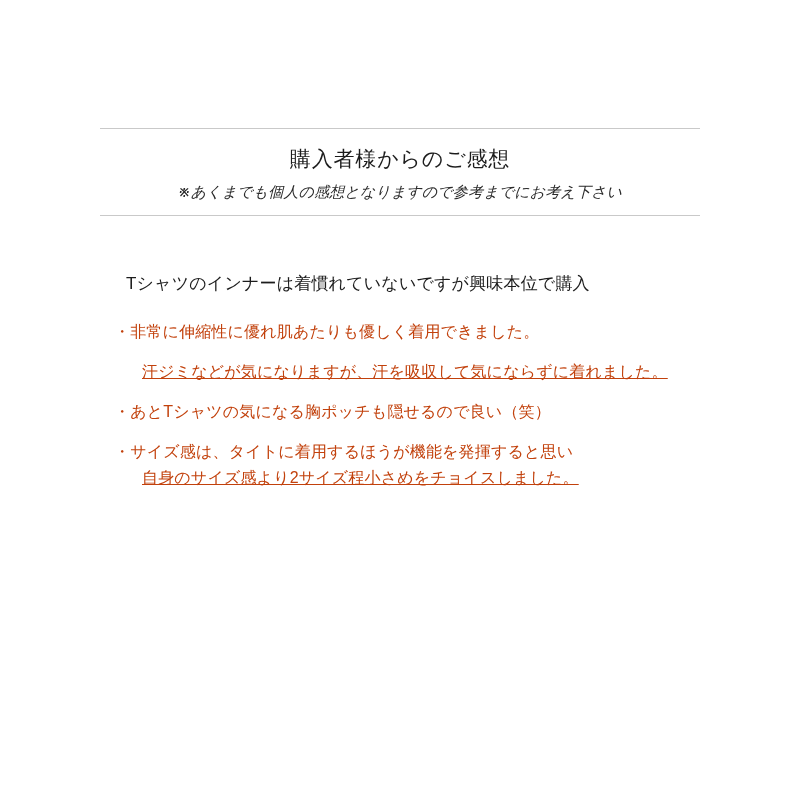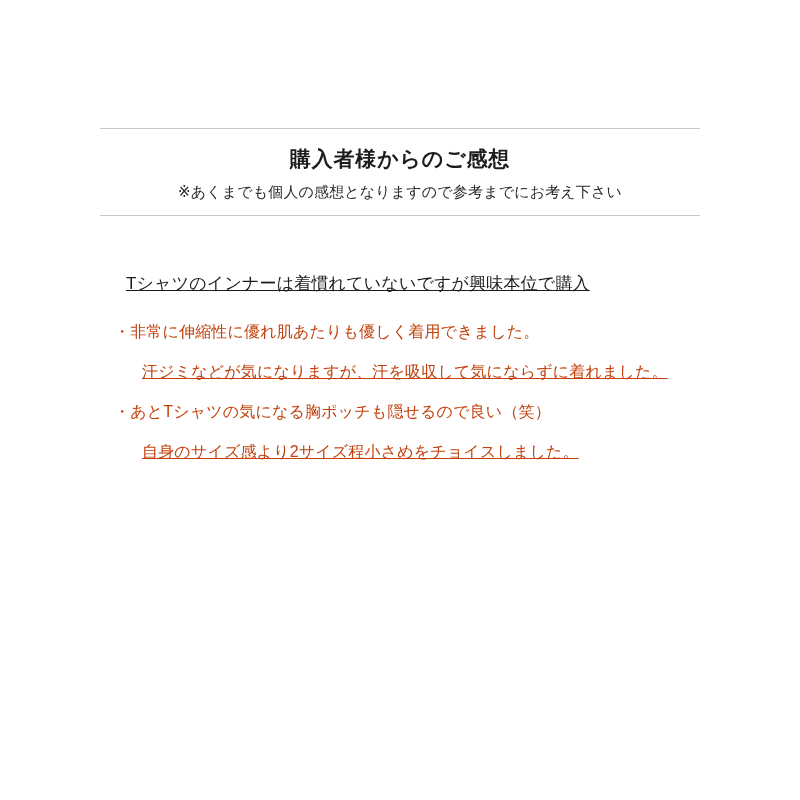--- a/index.html
+++ b/index.html
@@ -32,46 +32,46 @@
     border-bottom: 1px solid #c9c9c9;
     padding: 14px 0 12px 0;
     box-sizing: border-box;
     text-align: center;
   }
   .review-title {
     font-size: 21px;
     line-height: 1.5;
     letter-spacing: 0.04em;
     color: #1c1c1c;
-    font-weight: 700;
+    font-weight: 400;
     margin: 0 0 6px 0;
   }
   .review-subtitle {
     font-size: 15px;
     line-height: 1.5;
     letter-spacing: 0.01em;
     color: #2a2a2a;
     font-weight: 400;
     margin: 0;
+    font-style: italic;
   }
 
   
   .review-body {
     position: absolute;
     left: 100px;
     top: 270px;
     width: 610px;
   }
   .review-lead {
     font-size: 17px;
     line-height: 1.6;
     letter-spacing: 0.01em;
     color: #1c1c1c;
     margin: 0 0 22px 26px;
-    text-decoration: underline;
   }
   .review-list {
     list-style: none;
     margin: 0;
     padding: 0;
   }
   .review-item {
     margin: 0 0 14px 0;
   }
   .review-item-line {
@@ -115,19 +115,20 @@
       <li class="review-item">
         <p class="review-item-line cont">汗ジミなどが気になりますが、汗を吸収して気にならずに着れました。</p>
       </li>
 
       <li class="review-item">
         <p class="review-item-line primary"><span class="bullet">・</span><span>あとTシャツの気になる胸ポッチも隠せるので良い（笑）</span></p>
       </li>
 
 
       <li class="review-item">
+        <p class="review-item-line primary"><span class="bullet">・</span><span>サイズ感は、タイトに着用するほうが機能を発揮すると思い</span></p>
         <p class="review-item-line cont">自身のサイズ感より2サイズ程小さめをチョイスしました。</p>
       </li>
 
     </ul>
   </div>
 
 </div>
 
 </body></html>

